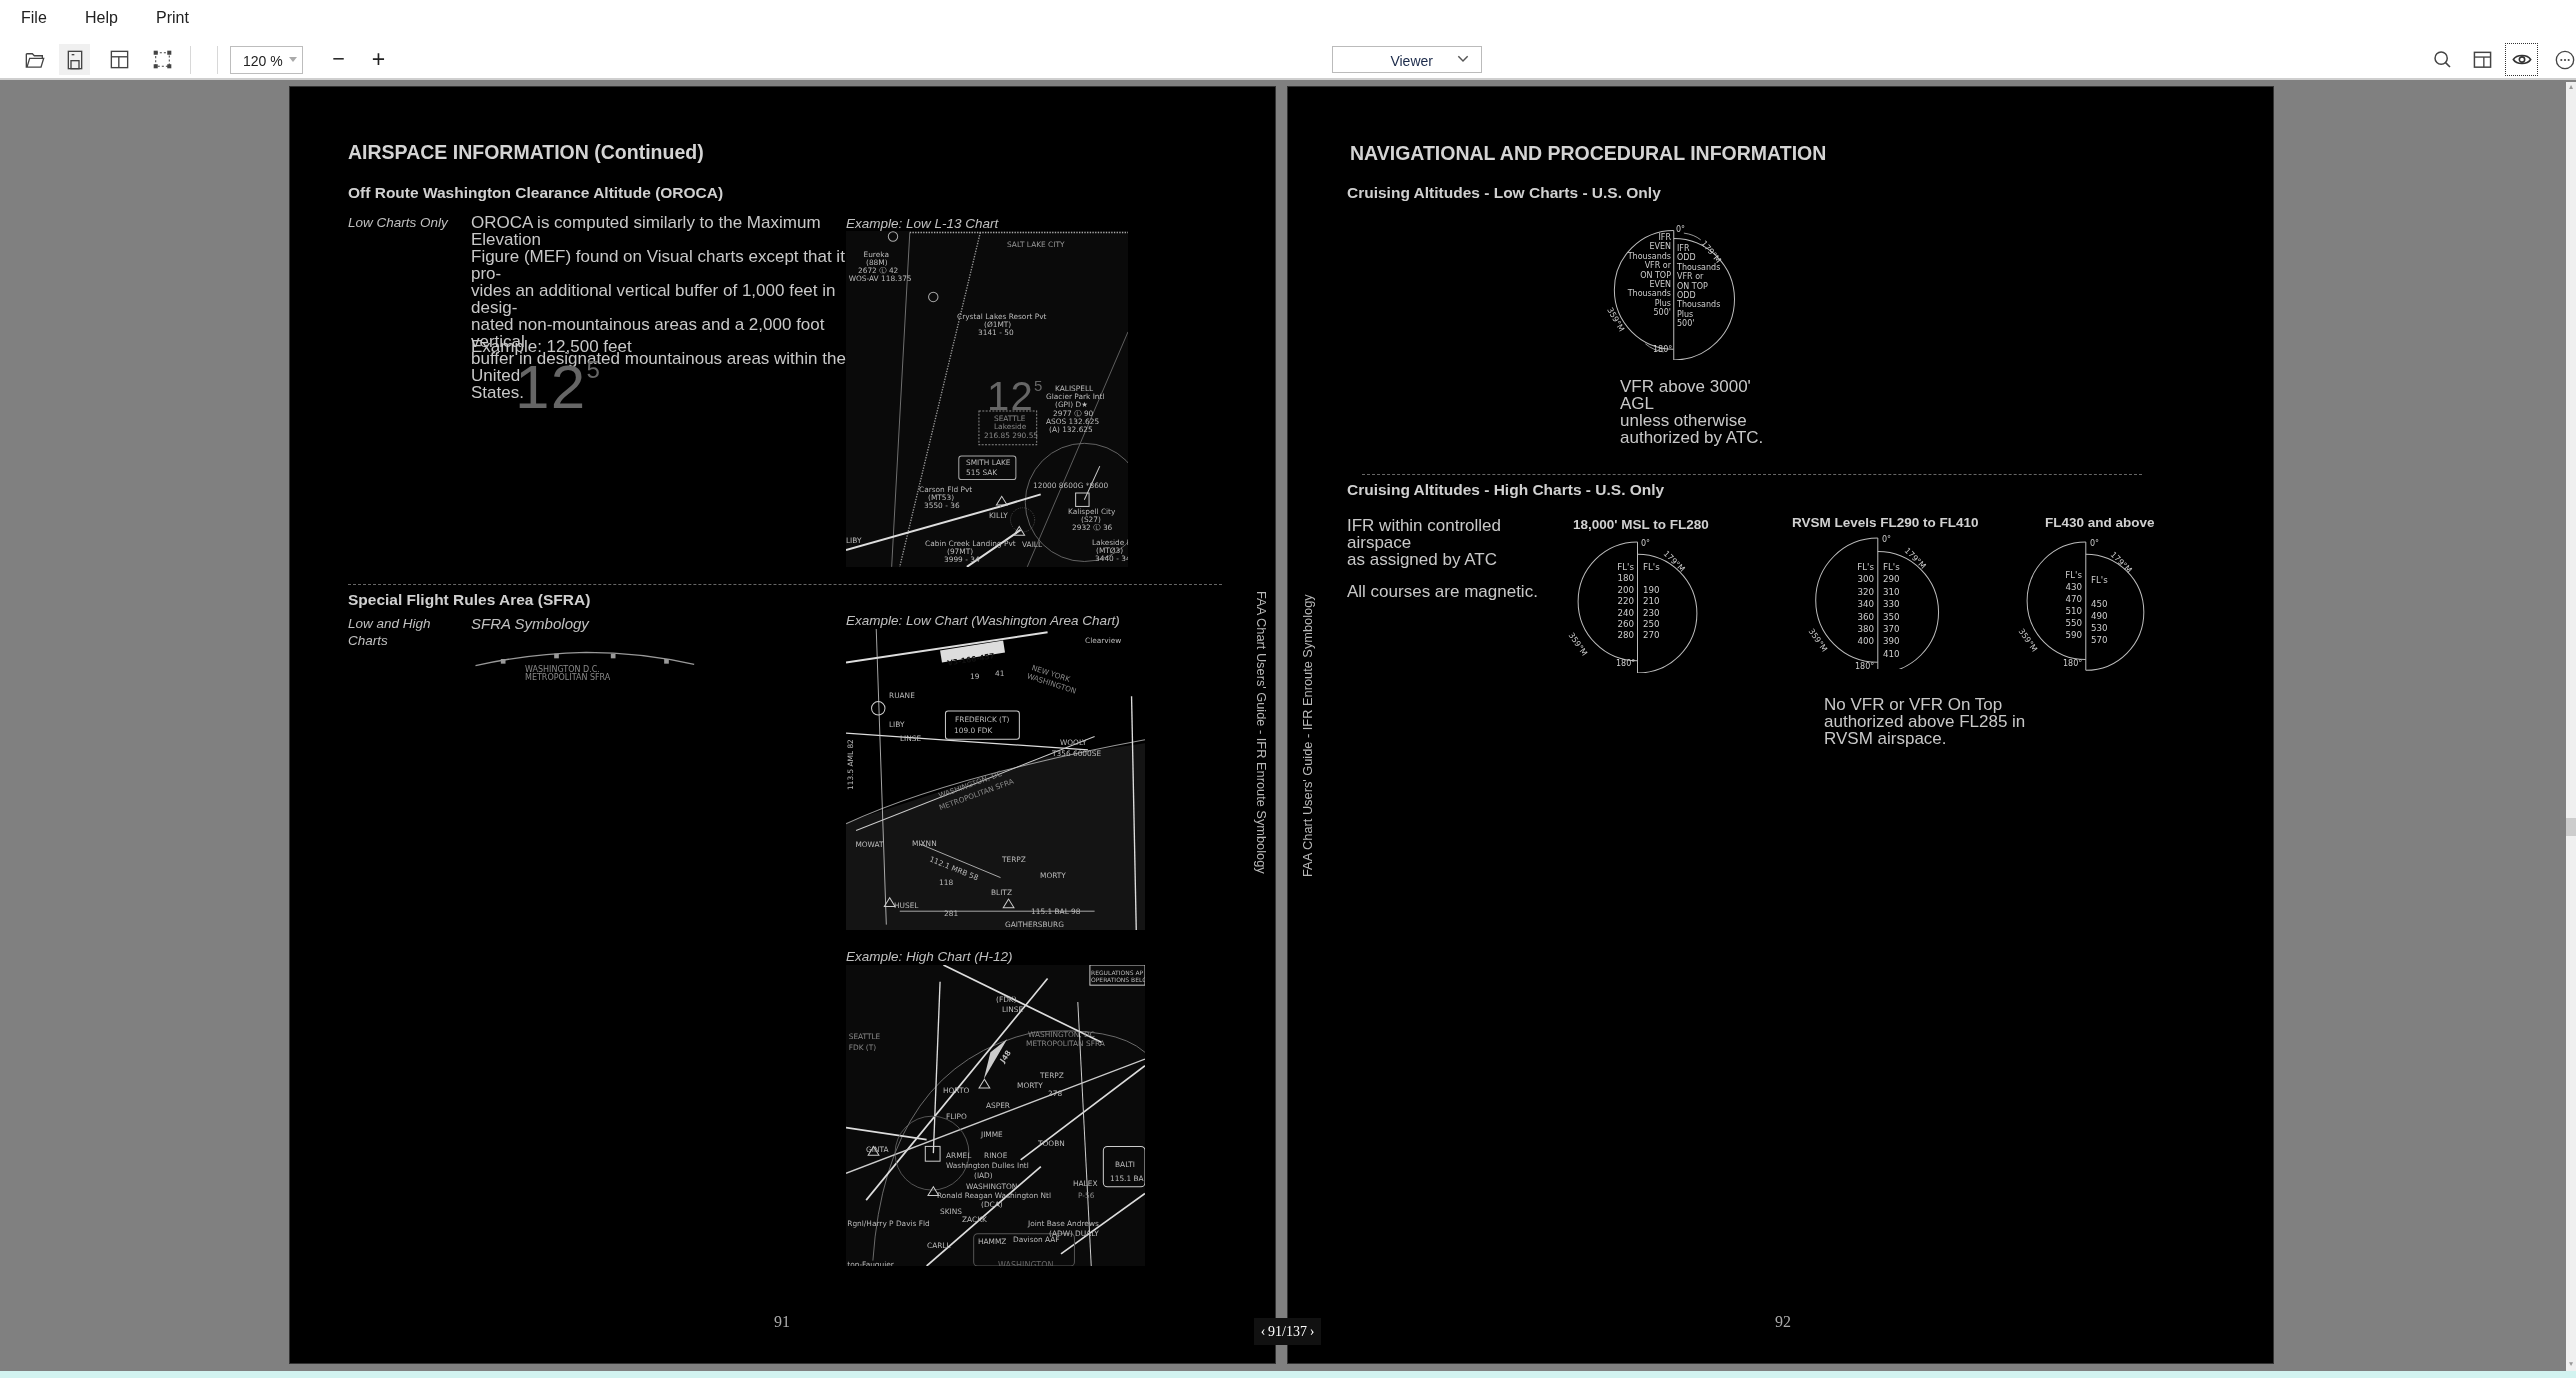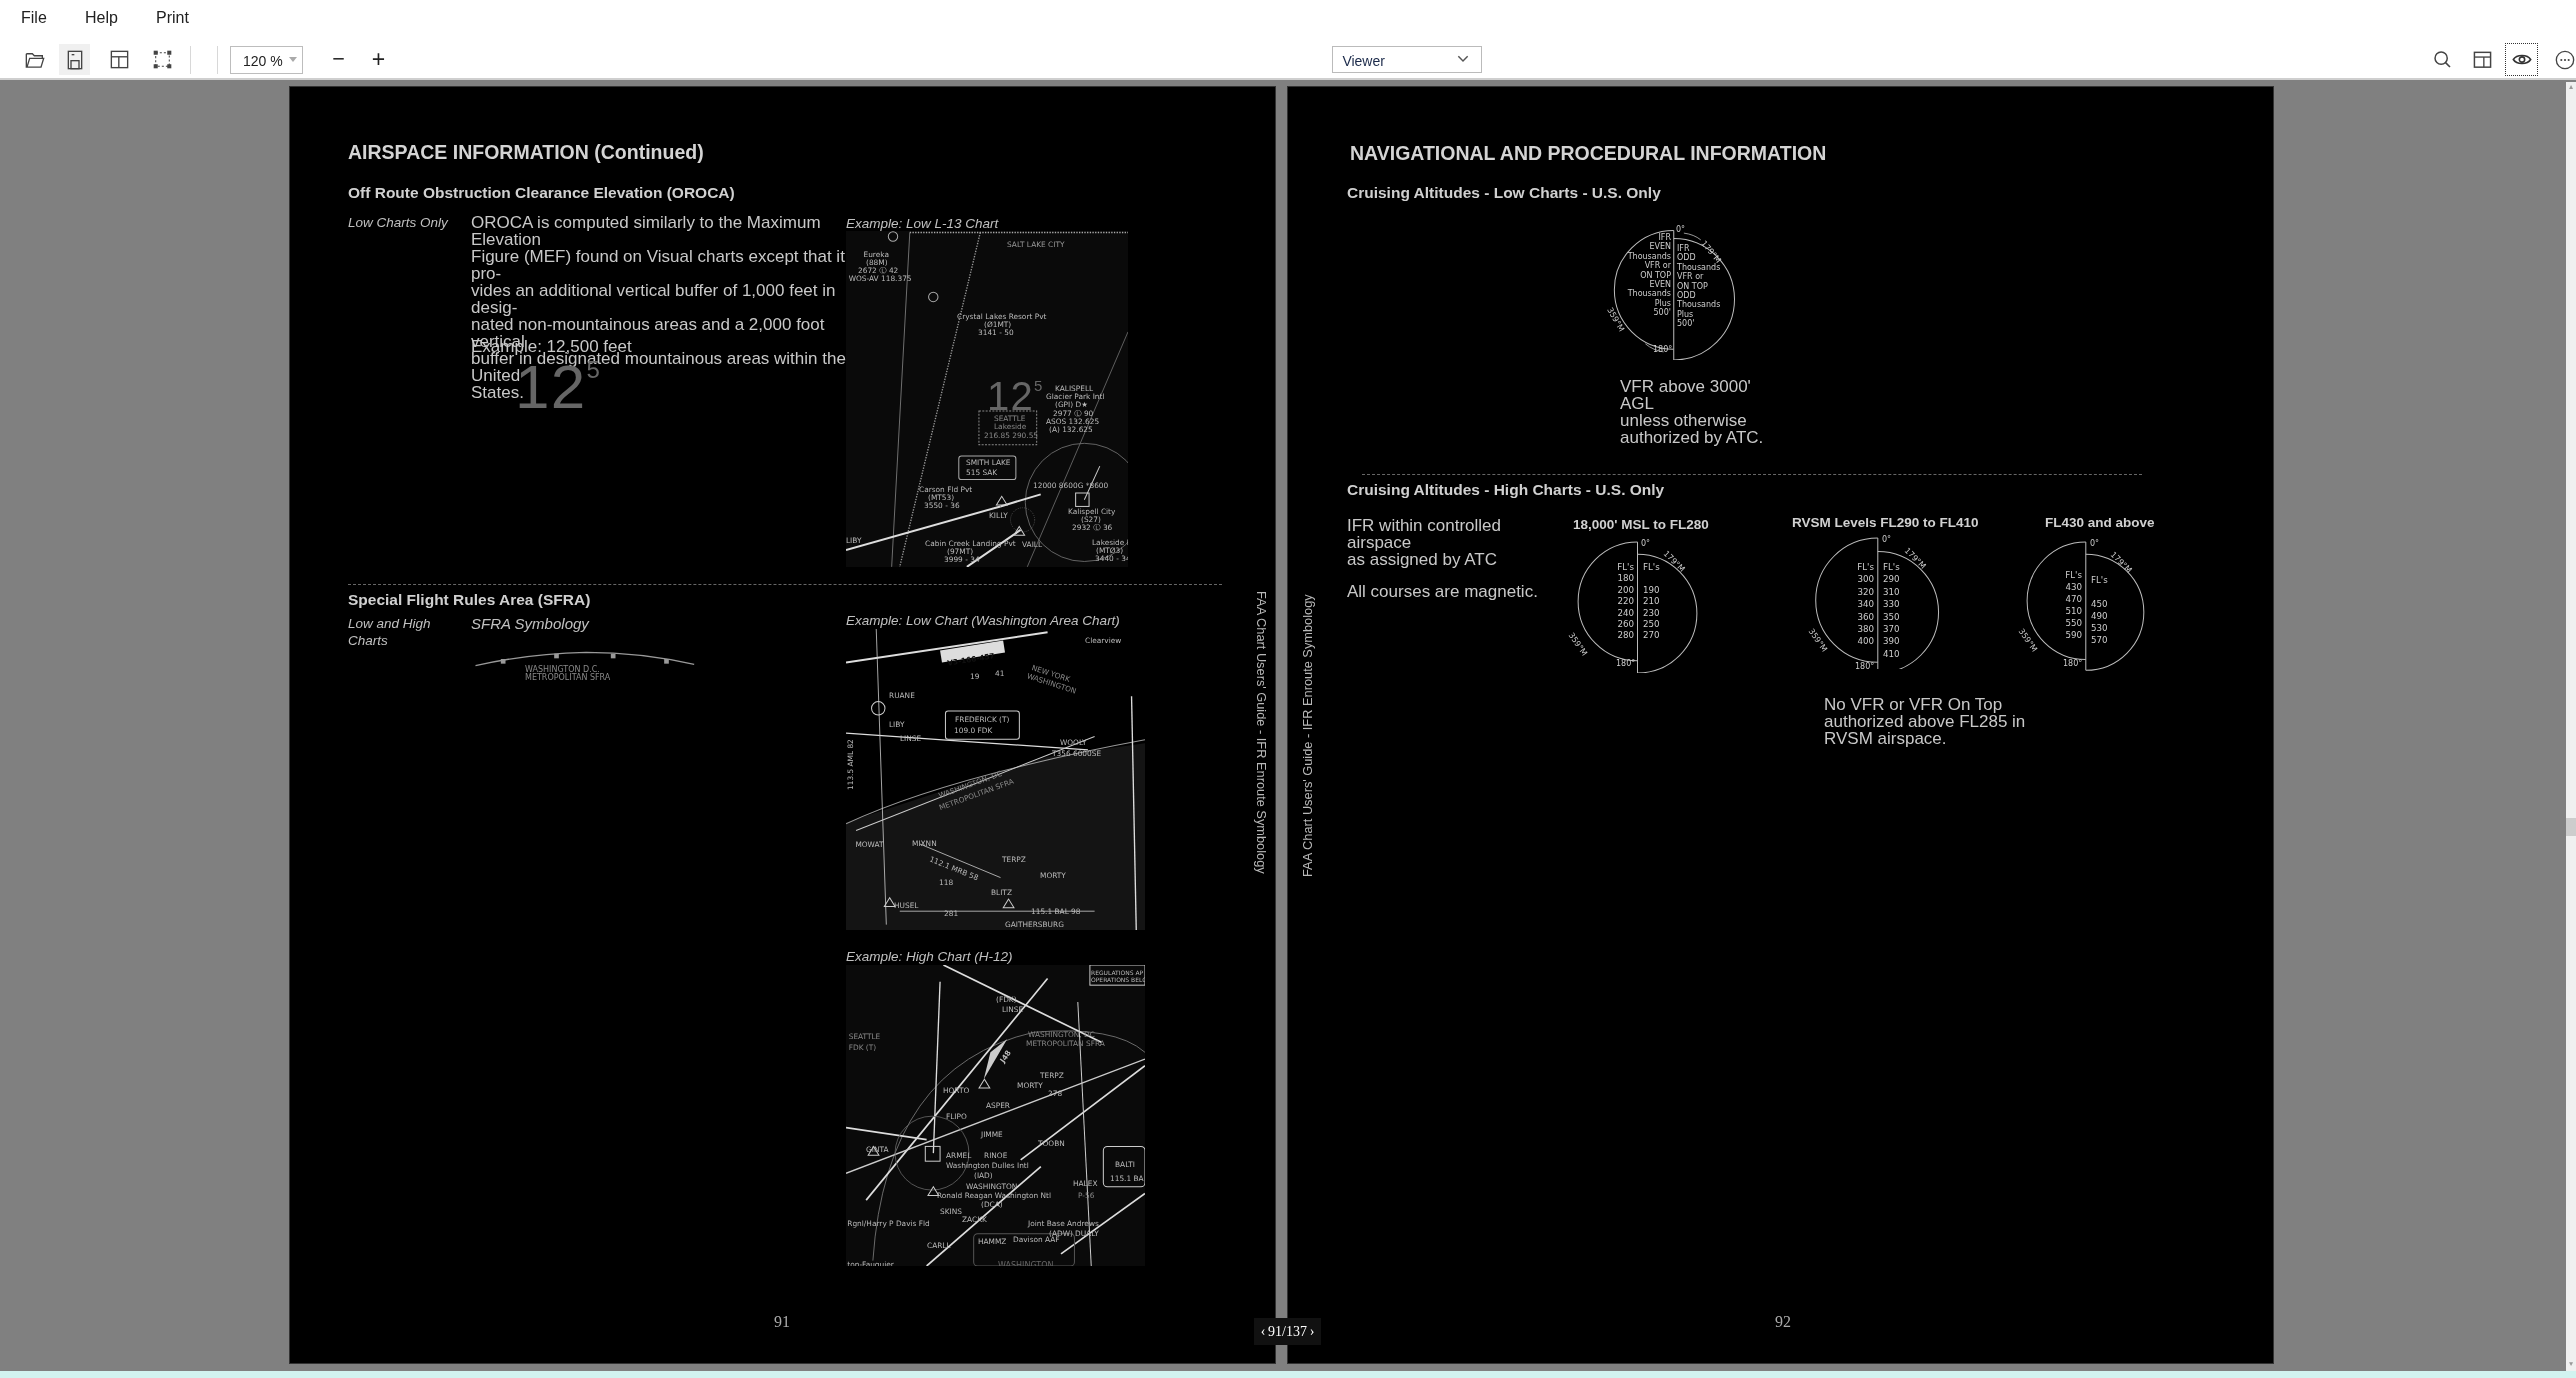--- a/index.html
+++ b/index.html
@@ -5,21 +5,21 @@
   * { box-sizing: border-box; margin: 0; padding: 0; }
   html, body { width: 2576px; height: 1378px; overflow: hidden; background: #808080; font-family: "Liberation Sans", sans-serif; }
   .menubar { position: absolute; left: 0; top: 0; width: 2576px; height: 39px; background: #fff; }
   .menubar .mi { position: absolute; top: 9.4px; font-size: 16px; color: #222; cursor: pointer; }
   .toolbar { position: absolute; left: 0; top: 39px; width: 2576px; height: 41px; background: #fff; border-bottom: 2px solid #cfcfcf; }
   .tb-icon { position: absolute; top: 5.4px; width: 31px; height: 31px; display: flex; align-items: center; justify-content: center; }
   .tb-icon.active { background: #f0f0f0; }
   .tb-sep { position: absolute; top: 6.7px; width: 0.7px; height: 28px; background: #d8d8d8; }
   .zoom-box { position: absolute; left: 230px; top: 6.7px; width: 73px; height: 28px; border: 0.7px solid #bdbdbd; font-size: 14px; color: #222; padding: 6.7px 0 0 12px; }
   .zoom-box .caret { position: absolute; right: 5.4px; top: 10.8px; width: 0; height: 0; border-left: 4px solid transparent; border-right: 4px solid transparent; border-top: 5.4px solid #aaa; }
-  .viewer-select { position: absolute; left: 1332px; top: 7.4px; width: 150px; height: 27px; border: 0.7px solid #bbb; font-size: 14px; color: #1b2a4a; padding: 5.4px 0 0 9.4px; }
+  .viewer-select { position: absolute; left: 1332px; top: 7.4px; width: 150px; height: 27px; border: 0.7px solid #bbb; font-size: 14px; color: #1b2a4a; padding: 5.4px 0 0 9.4px; text-align: center; }
   .viewer-select svg { position: absolute; right: 12px; top: 8px; }
   .focus-ring { outline: 1.3px dotted #333; outline-offset: 0; }
 
   .viewport { position: absolute; left: 0; top: 82px; width: 2564px; height: 1289px; background: #808080; }
   .vscroll { position: absolute; left: 2566px; top: 82px; width: 10px; height: 1289px; background: #f0f0f0; }
   .vscroll .thumb { position: absolute; left: 0; top: 736px; width: 10px; height: 17.5px; background: #cdcdcd; }
   .vscroll .arrow { position: absolute; left: 0; width: 10px; height: 10px; font-size: 6.7px; color: #999; text-align: center; }
   .statusstrip { position: absolute; left: 0; top: 1371px; width: 2576px; height: 7.4px; background: #d2f3f0; }
 
   .page { position: absolute; top: 86px; width: 987px; height: 1278px; background: #000; color: #cfcfcf; border: 0.7px solid #333; }
@@ -128,21 +128,21 @@
         <circle cx="15" cy="15" r="1.6" fill="#444"></circle>
         <circle cx="20.5" cy="15" r="1.6" fill="#444"></circle>
       </svg>
   </div>
 </div>
 
 <div class="viewport"></div>
 
 <div class="page left">
   <div class="abs h1" style="left:58px; top:54px">AIRSPACE INFORMATION (Continued)</div>
-  <div class="abs h2" style="left:58px; top:97px">Off Route Obstruction Clearance Elevation (OROCA)</div>
+  <div class="abs h2" style="left:58px; top:97px">Off Route Washington Clearance Altitude (OROCA)</div>
   <div class="abs ital" style="left:58px; top:127px">Low Charts Only</div>
   <div class="abs body" style="left:181px; top:127px; width:377px">
     <div>OROCA is computed similarly to the Maximum Elevation</div>
     <div>Figure (MEF) found on Visual charts except that it pro-</div>
     <div>vides an additional vertical buffer of 1,000 feet in desig-</div>
     <div>nated non-mountainous areas and a 2,000 foot vertical</div>
     <div>buffer in designated mountainous areas within the United</div>
     <div>States.</div>
   </div>
   <div class="abs body" style="left:181px; top:251px">Example: 12,500 feet</div>

